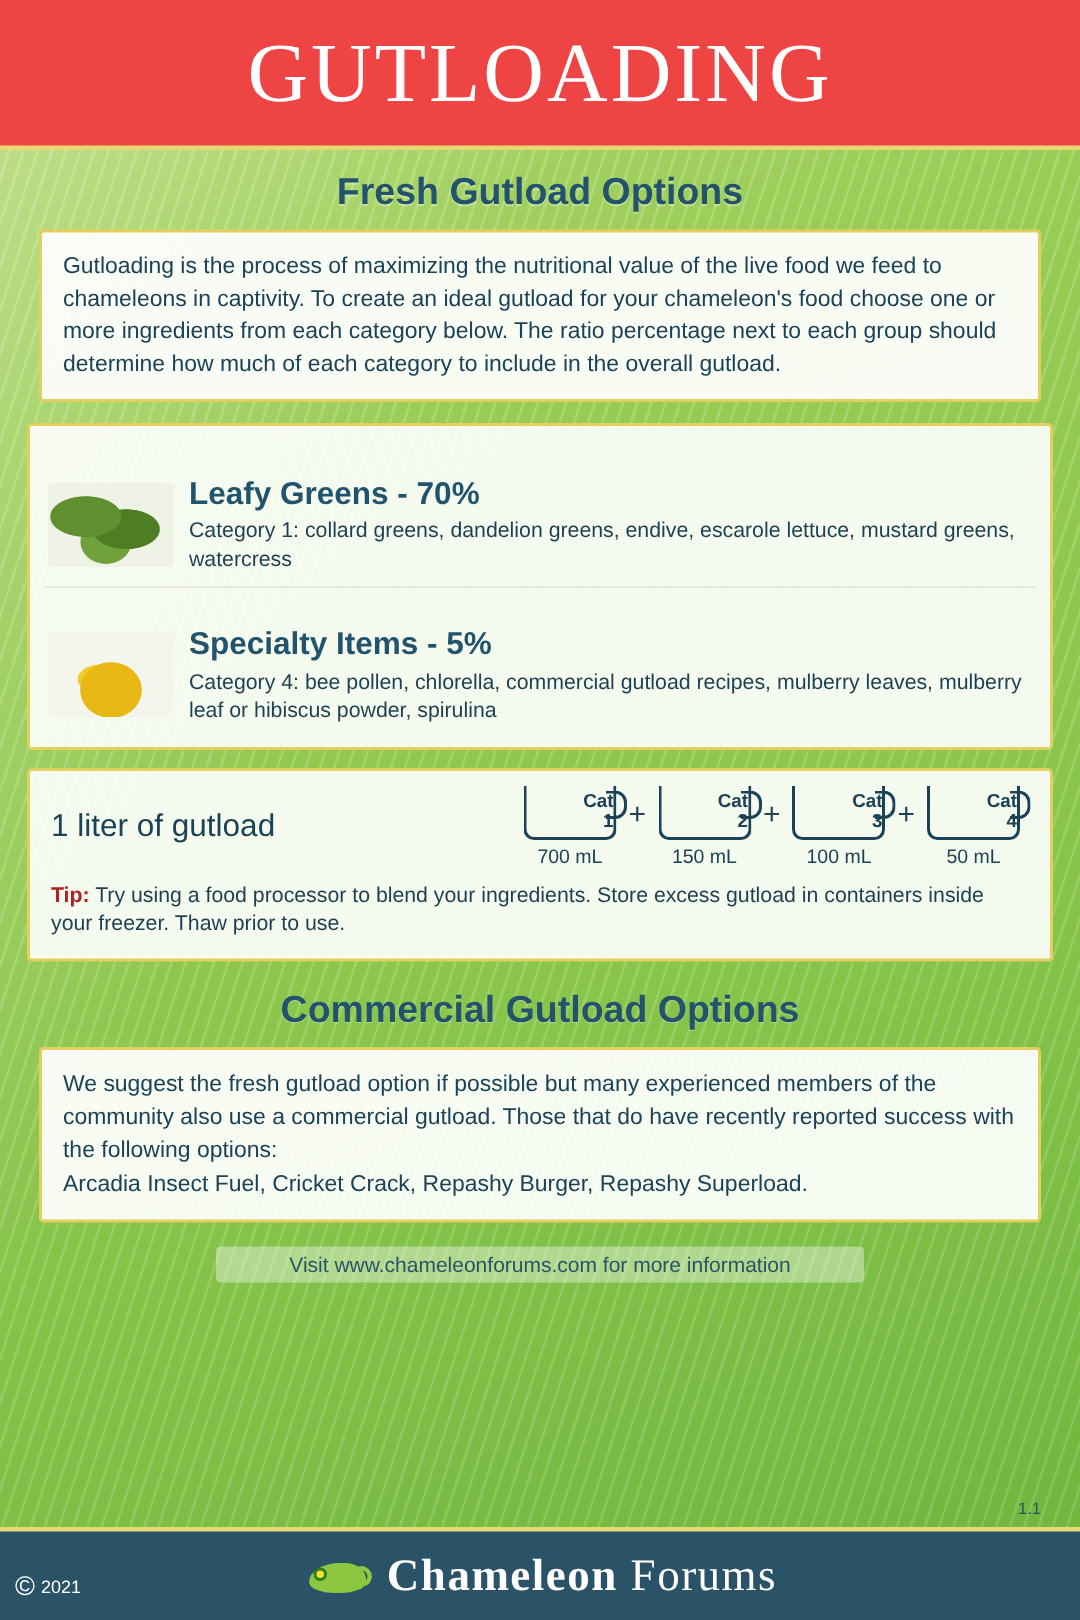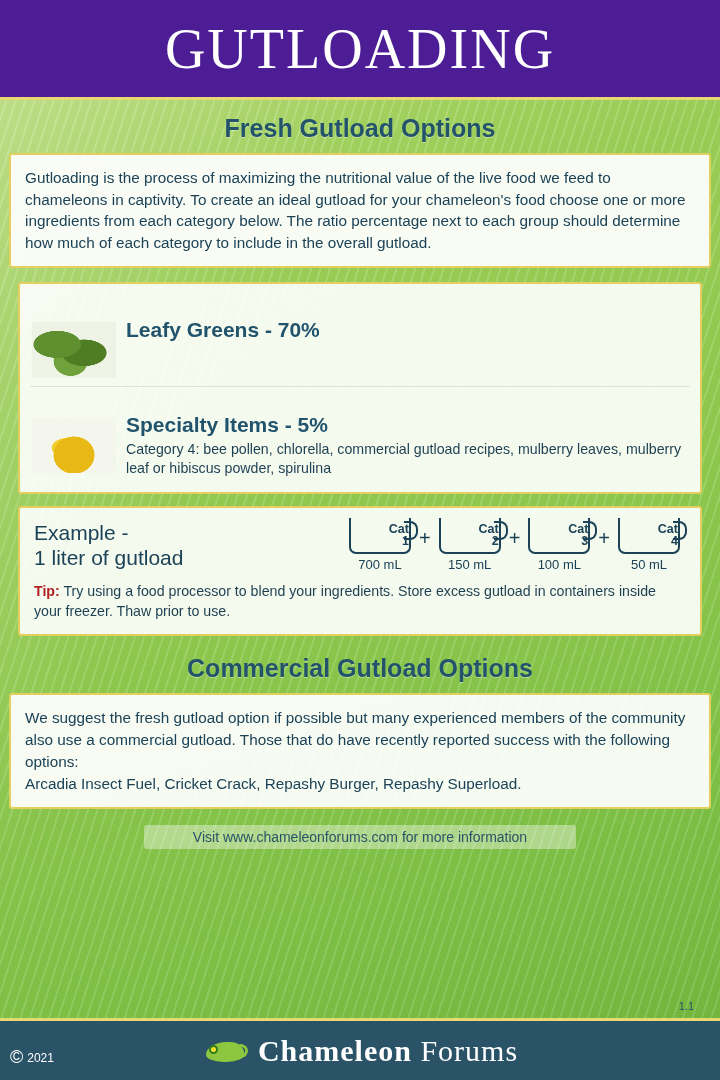--- a/index.html
+++ b/index.html
@@ -15,21 +15,21 @@
         rgba(255,255,255,0.13) 0px, rgba(255,255,255,0.13) 2px,
         rgba(120,175,60,0.10) 2px, rgba(120,175,60,0.10) 9px),
       linear-gradient(160deg, #b9dd76 0%, #9ccf58 28%, #8ec94e 55%, #7cbf45 80%, #6fb43c 100%);
     position: relative;
   }
   .page { position: relative; width: 720px; height: 1080px; }
 
   
   .header {
     height: 100px;
-    background: #4c1d95;
+    background: #ef4444;
     border-bottom: 3px solid #e8d873;
     display: flex; align-items: center; justify-content: center;
   }
   .header h1 {
     font-family: "Liberation Serif", serif;
     font-weight: 400;
     color: #ffffff;
     font-size: 56px;
     letter-spacing: 2px;
   }
@@ -39,21 +39,21 @@
     text-align: center;
     color: #22536b;
     font-size: 25px;
     font-weight: bold;
     margin: 14px 0 10px;
     text-shadow: 0 1px 0 rgba(255,255,255,0.35);
   }
 
   
   .panel {
-    margin: 0 9px;
+    margin: 0 26px;
     background: rgba(255,255,255,0.93);
     border: 2px solid #e3cf5e;
     border-radius: 3px;
     padding: 12px 14px;
   }
   .intro-text {
     color: #1b4257;
     font-size: 15.3px;
     line-height: 1.42;
   }
@@ -260,39 +260,39 @@
   <div class="panel">
     <div class="intro-text">Gutloading is the process of maximizing the nutritional value of the live food we feed to chameleons in captivity.  To create an ideal gutload for your chameleon's food choose one or more ingredients from each category below.  The ratio percentage next to each group should determine how much of each category to include in the overall gutload.</div>
   </div>
 
   <div class="cat-panel">
 
     <div class="cat-row">
       <div class="cat-thumb leafy"></div>
       <div class="cat-body">
         <div class="cat-title">Leafy Greens - 70%</div>
+        <div class="cat-desc">Category 1: collard greens, dandelion greens, endive, escarole lettuce, mustard greens, watercress</div>
       </div>
     </div>
 
 
 
     <div class="cat-row">
       <div class="cat-thumb specialty"></div>
       <div class="cat-body">
         <div class="cat-title">Specialty Items - 5%</div>
         <div class="cat-desc">Category 4: bee pollen, chlorella, commercial gutload recipes, mulberry leaves, mulberry leaf or hibiscus powder, spirulina</div>
       </div>
     </div>
 
   </div>
 
   <div class="example-panel">
     <div class="example-row">
       <div class="example-label">
-        <div>Example -</div>
         <div>1 liter of gutload</div>
       </div>
       <div class="cups">
 
         <div class="cup-block">
           <div class="cup">
             <span class="cup-l1">Cat</span>
             <span class="cup-l2">1</span>
           </div>
           <div class="cup-amt">700 mL</div>

